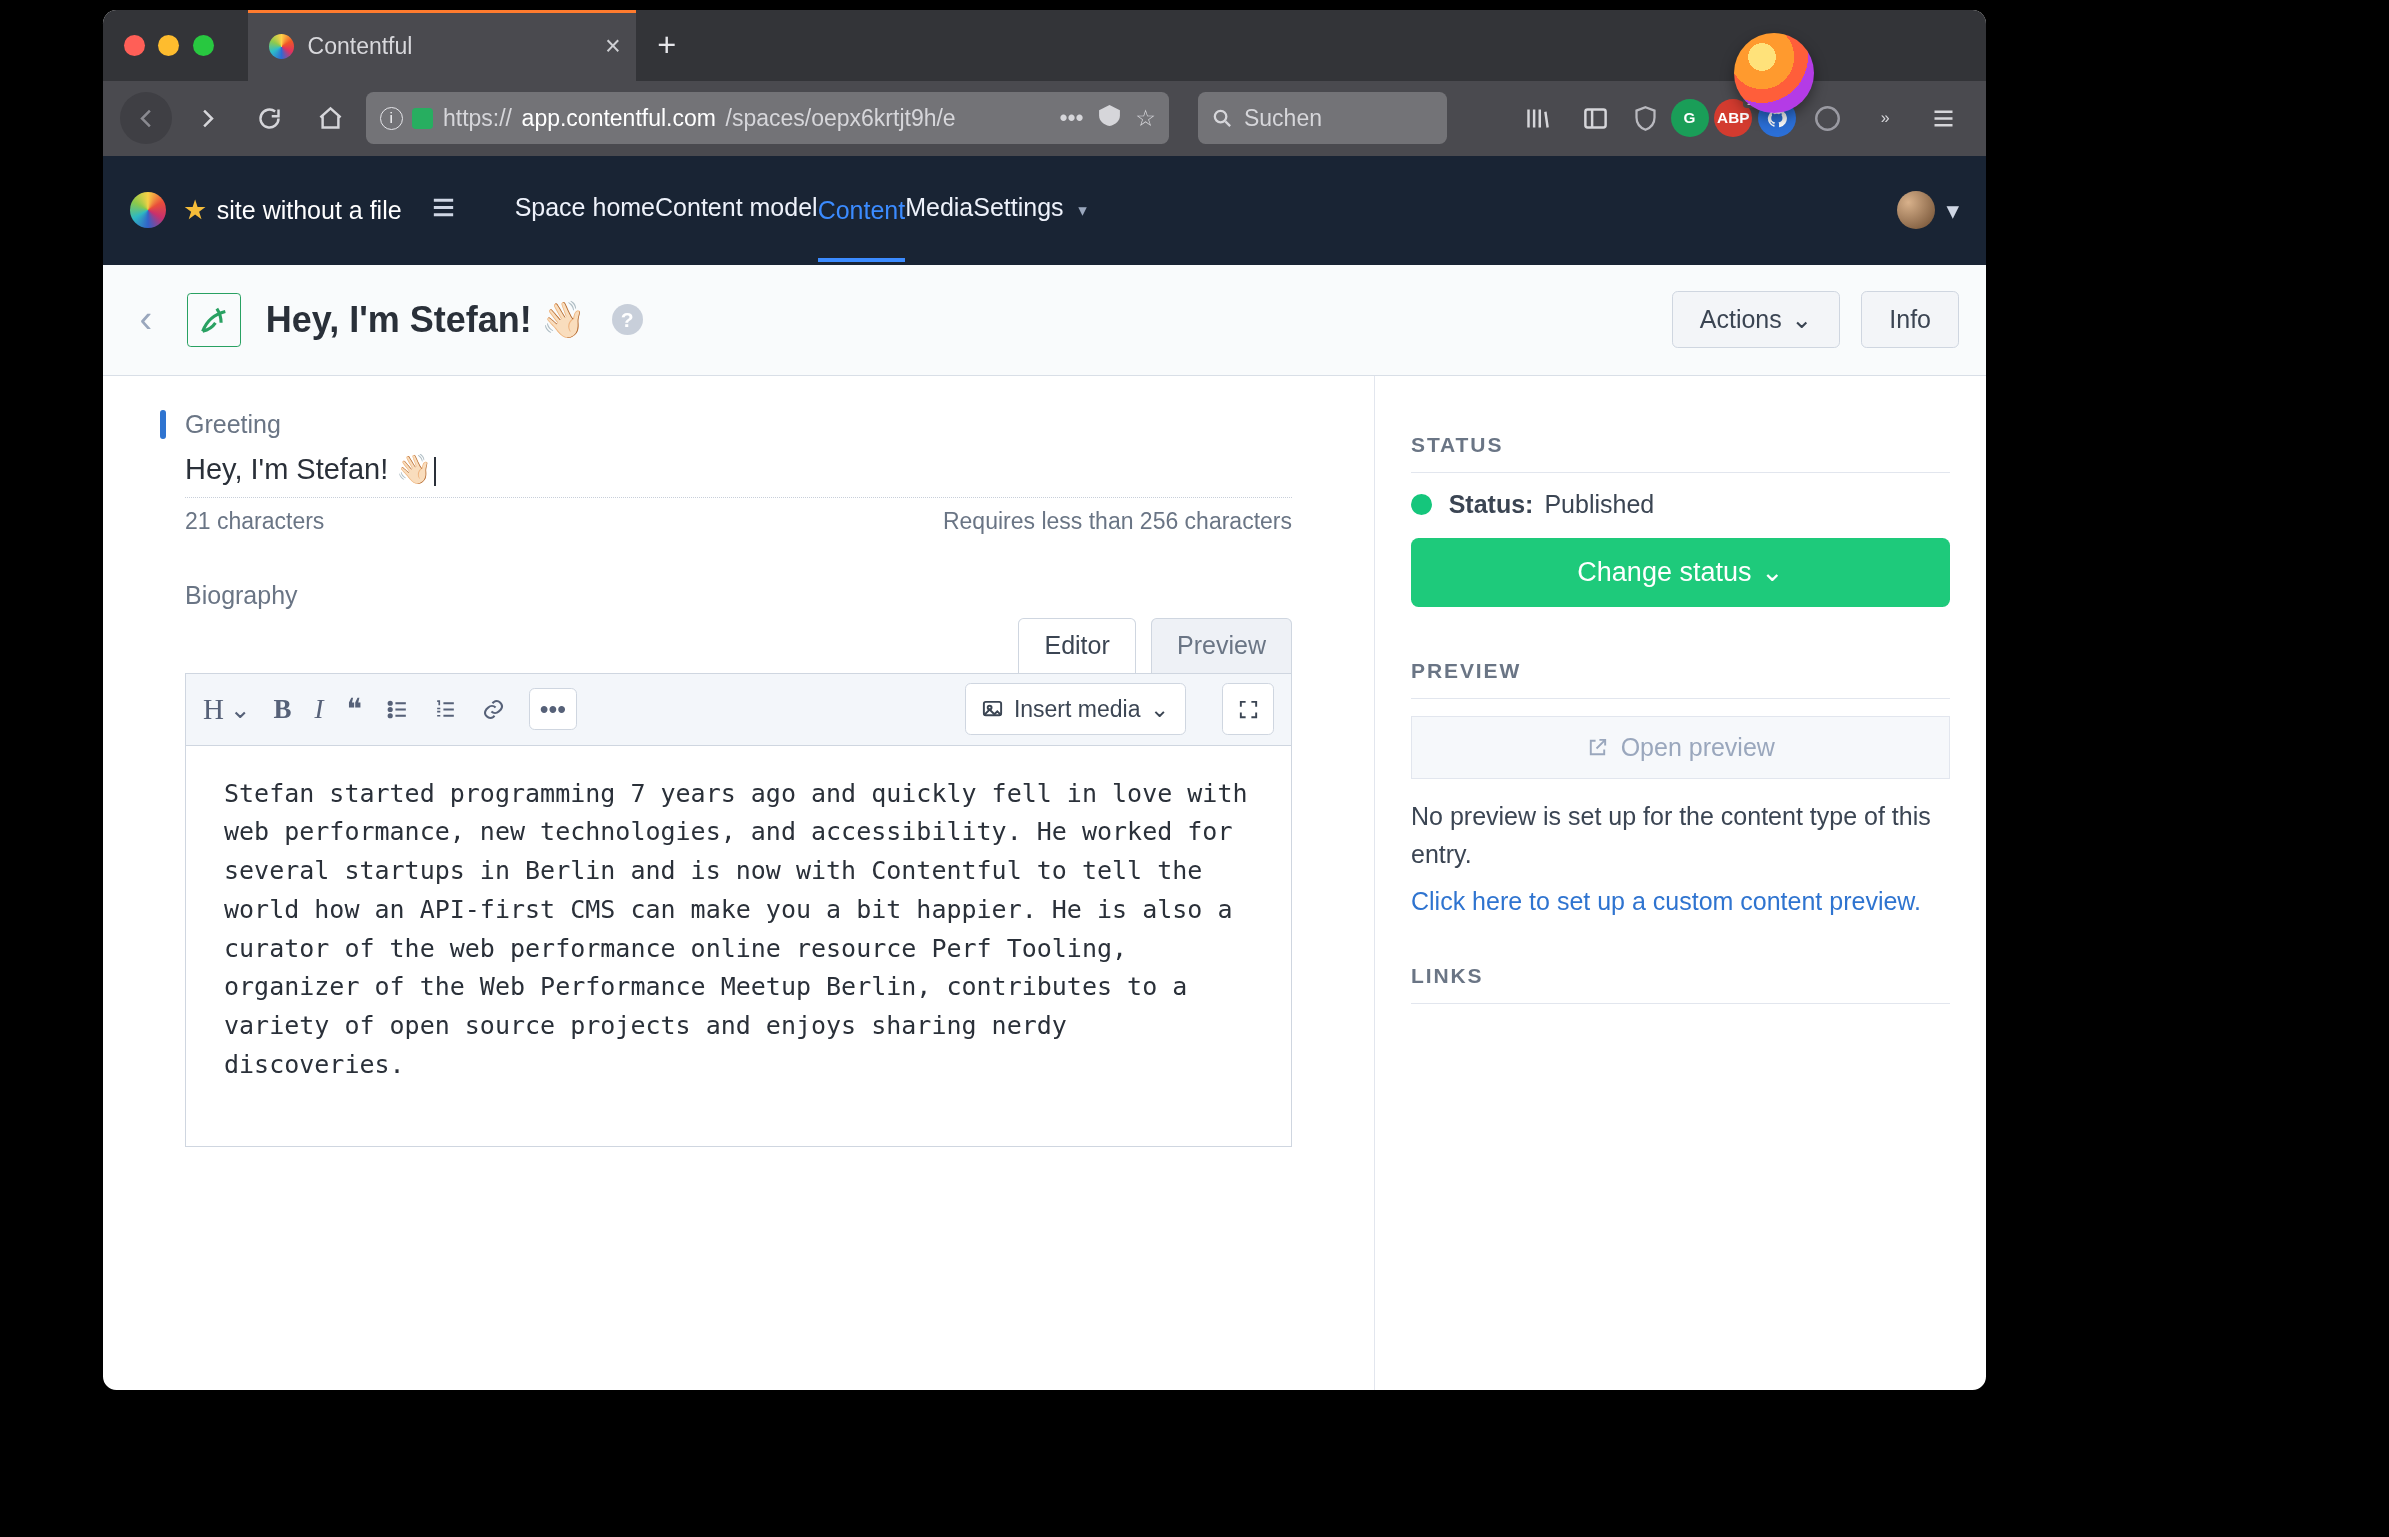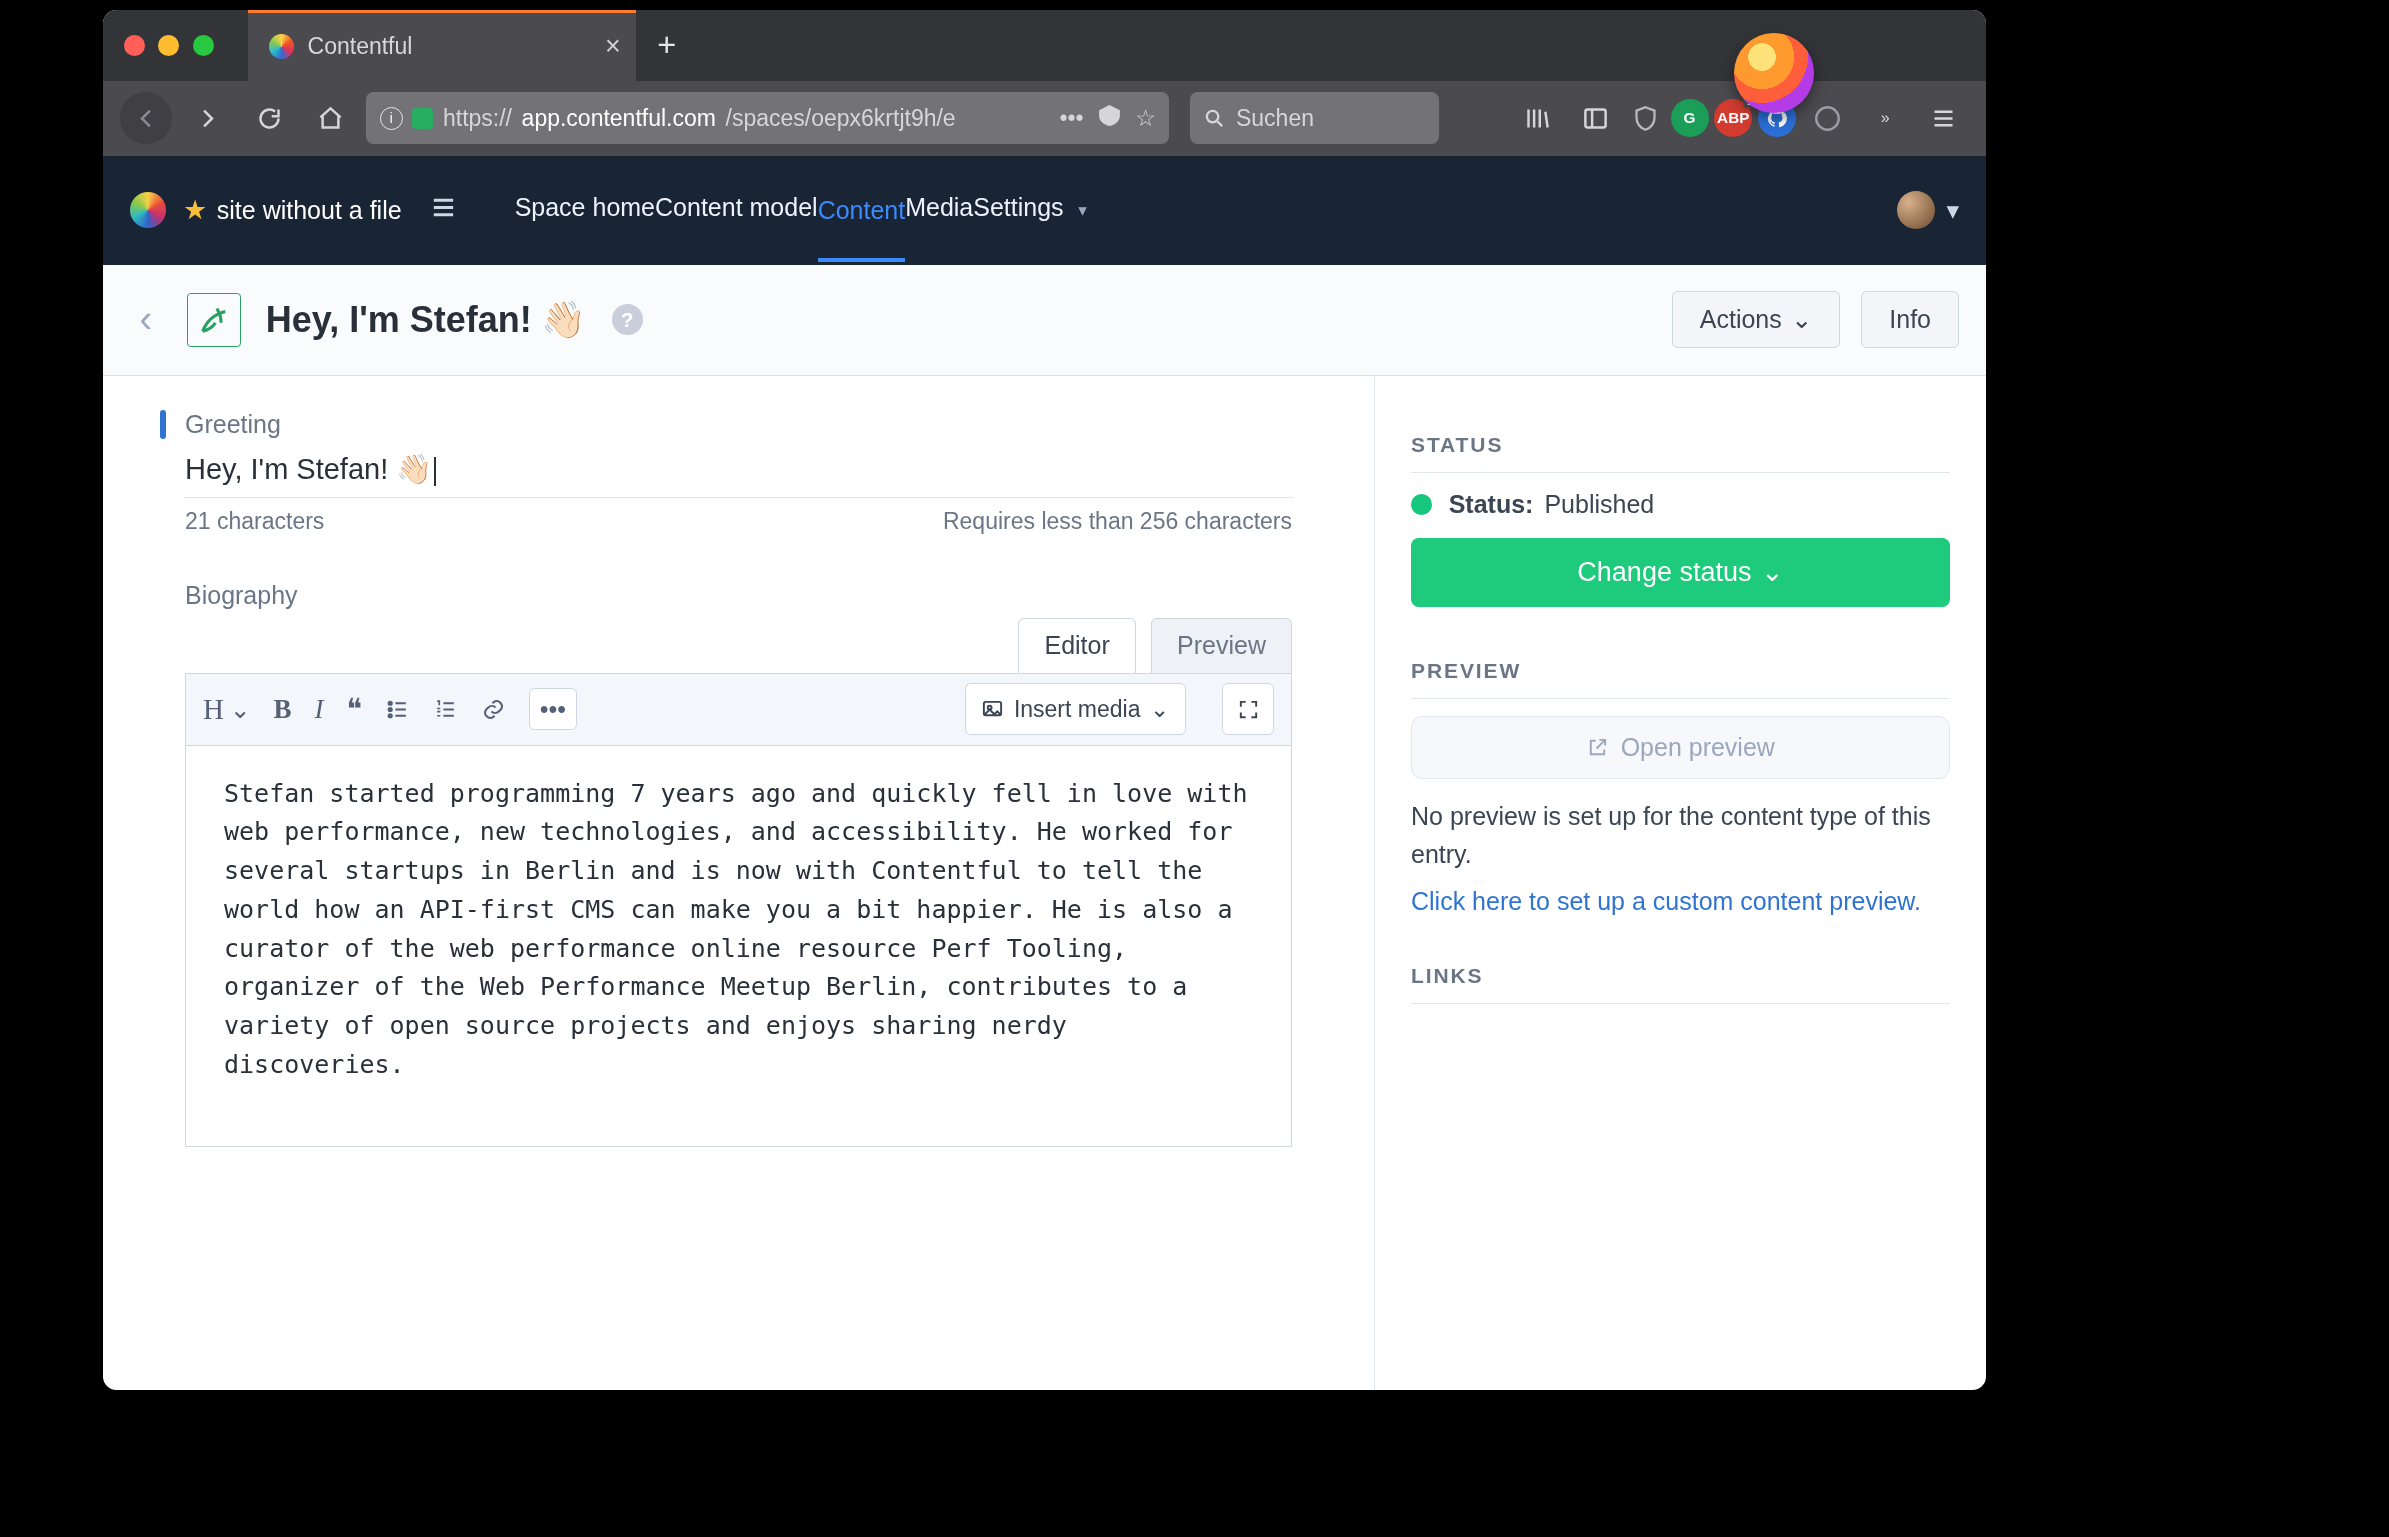--- a/index.html
+++ b/index.html
@@ -50,21 +50,21 @@
     display:flex; align-items:center; padding:0 13.4px; gap:9.6px; color:#f2f2f4;
     font-size:23px;
   }
   .urlbar .lock{width:21px;height:21px;border-radius:3.8px;background:#27ae60}
   .urlbar .info{width:23px;height:23px;border:1.9px solid #e6e6ea;border-radius:50%;display:flex;align-items:center;justify-content:center;font-size:15.3px}
   .urlbar .host{color:#fff}
   .urlbar .rest{color:#d6d6da}
   .urlbar .right{margin-left:auto;display:flex;gap:13.4px;align-items:center;color:#d6d6da}
   .searchbar{
     flex:0 0 249px;height:52px;background:#737377;border-radius:7.6px;
-    display:flex;align-items:center;padding:0 13.4px;gap:9.6px;color:#d6d6da;font-size:23px; margin-left:11px;
+    display:flex;align-items:center;padding:0 13.4px;gap:9.6px;color:#d6d6da;font-size:23px; margin-left:19px;
   }
   .nav-right{margin-left:auto;display:flex;gap:5.7px;align-items:center}
   .ext{width:38px;height:38px;border-radius:50%;display:flex;align-items:center;justify-content:center;font-size:15.3px;font-weight:600;color:#fff}
   .ext.g{background:#1a9e58}.ext.abp{background:#d33b2f}.ext.gh{background:#2b6fd7}
   .ext.shield{background:transparent;color:#b9b9bf}
   .badge{position:relative}
   .badge::after{content:"1";position:absolute;top:-5.7px;right:-5.7px;background:#555;color:#fff;border-radius:3.8px;font-size:13.4px;padding:0 3.8px}
   .fx-logo{
     width:80px;height:80px;border-radius:50%;
     background: radial-gradient(circle at 35% 30%, #ffe27a 0 18%, #ff9a2e 18% 42%, #ff5e3a 42% 60%, #b43be6 60% 100%);
@@ -115,21 +115,21 @@
   .sidebar h4{font-size:21px;letter-spacing:1.9px;color:#6a7585;font-weight:600;margin:23px 0 15.3px}
   .sidebar hr{border:none;border-top:1px solid #e2e6ee;margin:7.6px 0 17px}
   .status-row{display:flex;align-items:center;gap:11px;font-size:25px;margin:13.4px 0 19px}
   .status-dot{width:21px;height:21px;border-radius:50%;background:#15c67c;display:inline-block;margin-right:5.7px}
   .btn-green{
     height:69px;border-radius:7.6px;background:#1eca7b;color:#fff;font-size:27px;
     display:flex;align-items:center;justify-content:center;gap:9.6px;width:100%;
   }
   .muted{color:#6a7585;font-size:25px;margin-top:17px}
   .preview-btn{
-    height:63px;width:100%;border:1px solid #e2e6ee;border-radius:11px;background:#f6f8fb;
+    height:63px;width:100%;border:1px solid #e2e6ee;border-radius:0;background:#f6f8fb;
     color:#9aa7bd;font-size:25px;display:flex;align-items:center;justify-content:center;gap:11.5px;margin-top:5.7px;
   }
   .link{color:#2f74d0;font-size:25px;margin-top:13.4px;display:inline-block}
 
   
   .field{margin-bottom:46px;position:relative}
   .field .bar{position:absolute;left:-25px;top:0;width:5.7px;height:29px;background:#2f74d0;border-radius:2.9px}
   .field label{color:#6a7585;font-size:25px}
   .text-input{
     width:100%;font-size:29px;border:none;outline:none;padding:13.4px 0 11.5px;color:#2a3039;

